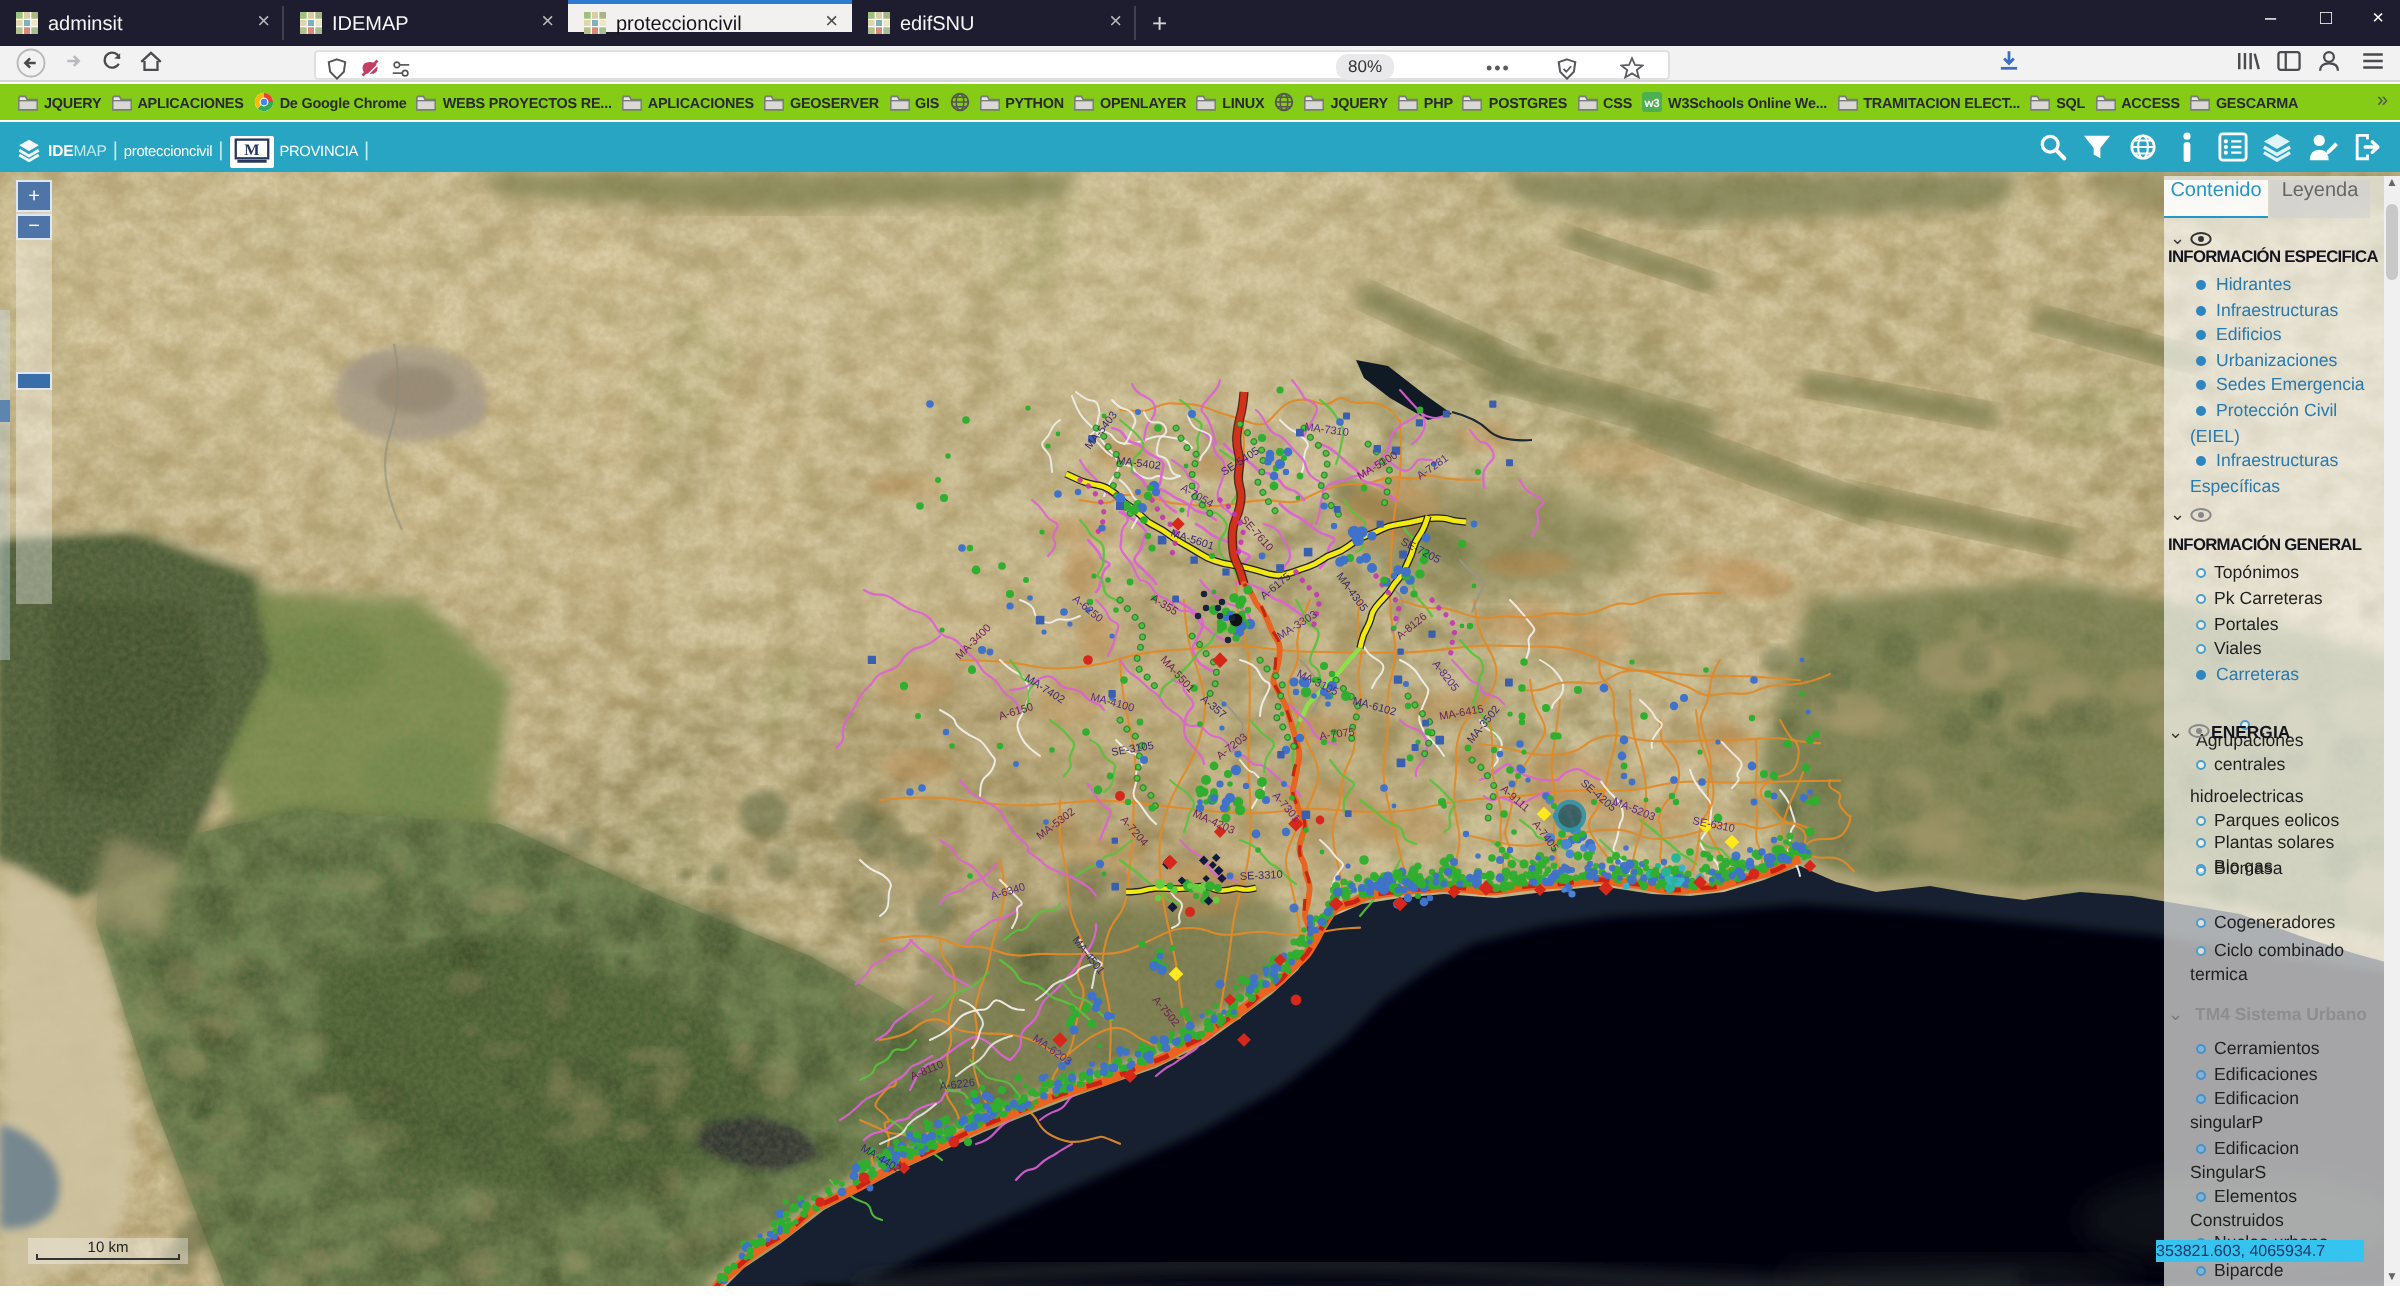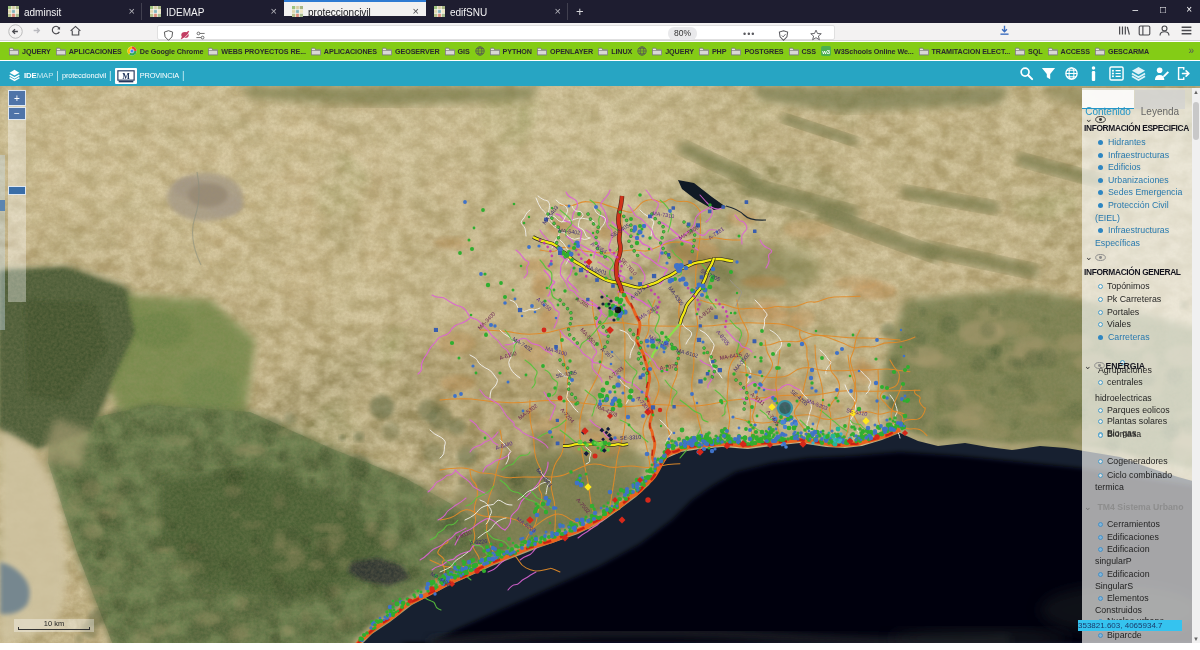--- a/index.html
+++ b/index.html
@@ -27,21 +27,21 @@
 .tl-left { position:absolute; left:8px; top:6.5px; display:flex; align-items:center; gap:3px; }
 .idemap { color:#fff; font-size:7.8px; letter-spacing:-0.1px; }
 .idemap b { font-weight:bold; } .idemap i { font-style:normal; opacity:0.72; }
 .sep { color:#c6ebf3; font-size:10px; font-weight:300; }
 .tword { color:#fff; font-size:7.4px; letter-spacing:-0.15px; }
 .mlogo { display:inline-block; background:#fff; padding:1px 2px 0 2px; border-radius:1px; height:16px; }
 .tl-right { position:absolute; right:9px; top:5px; display:flex; gap:7.5px; align-items:center; }
 #mapwrap { position:absolute; top:86px; left:0; width:1200px; height:557px; }
 #sidebar { position:absolute; left:1082px; top:88px; width:110px; height:555px; background:rgba(250,250,247,0.66); }
 #sbtabs { position:absolute; top:2px; left:0; height:20px; width:110px; }
-.sbtab { position:absolute; top:0; height:19px; font-size:10px; padding-top:16px; text-align:center; }
+.sbtab { position:absolute; top:0; height:19px; font-size:10px; padding-top:0; text-align:center; }
 #sbt1 { left:0; width:52px; background:rgba(255,255,255,0.85); color:#2496c7; border-bottom:1.5px solid #2496c7; }
 #sbt2 { left:53px; width:50px; background:rgba(210,210,210,0.7); color:#666; }
 #sbcontent { position:absolute; top:0; left:0; width:110px; height:555px; }
 .sl { position:absolute; font-size:8.8px; color:#1a1a1a; white-space:nowrap; display:flex; align-items:center; }
 .sh { font-weight:bold; font-size:8.4px; color:#14141e; letter-spacing:-0.35px; }
 .sh2 { font-weight:bold; font-size:8.7px; color:#14141e; }
 .sh3 { font-weight:bold; font-size:8.7px; color:#8d8d8d; margin-left:4px; }
 .varr { font-size:9px; color:#333; margin-right:2px; line-height:5px; }
 .bdot { width:5px; height:5px; border-radius:50%; background:#2e86c1; margin-right:5px; flex:none; }
 .bcirc { width:5px; height:5px; border-radius:50%; border:1.4px solid #4a9ec9; background:rgba(255,255,255,0.6); margin-right:4px; flex:none; }

